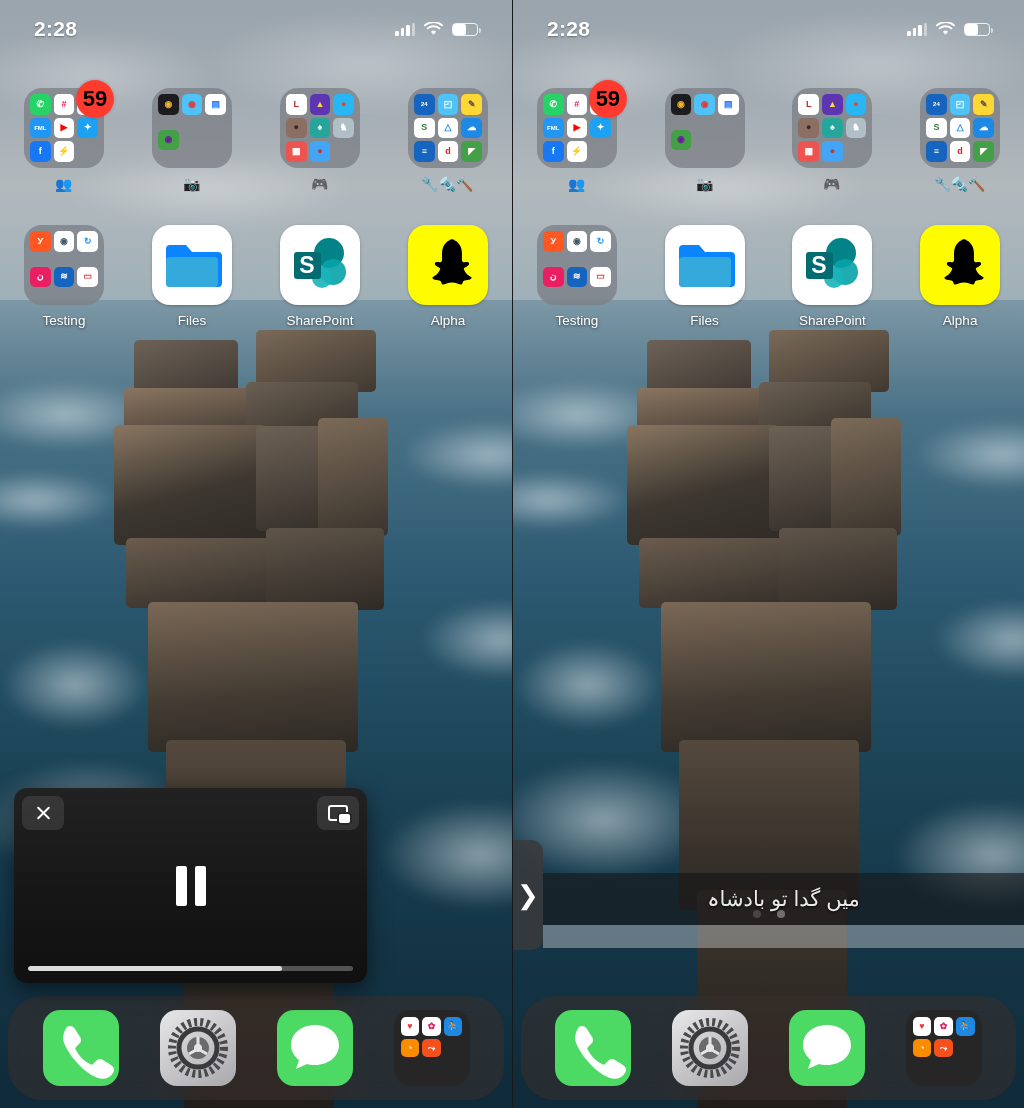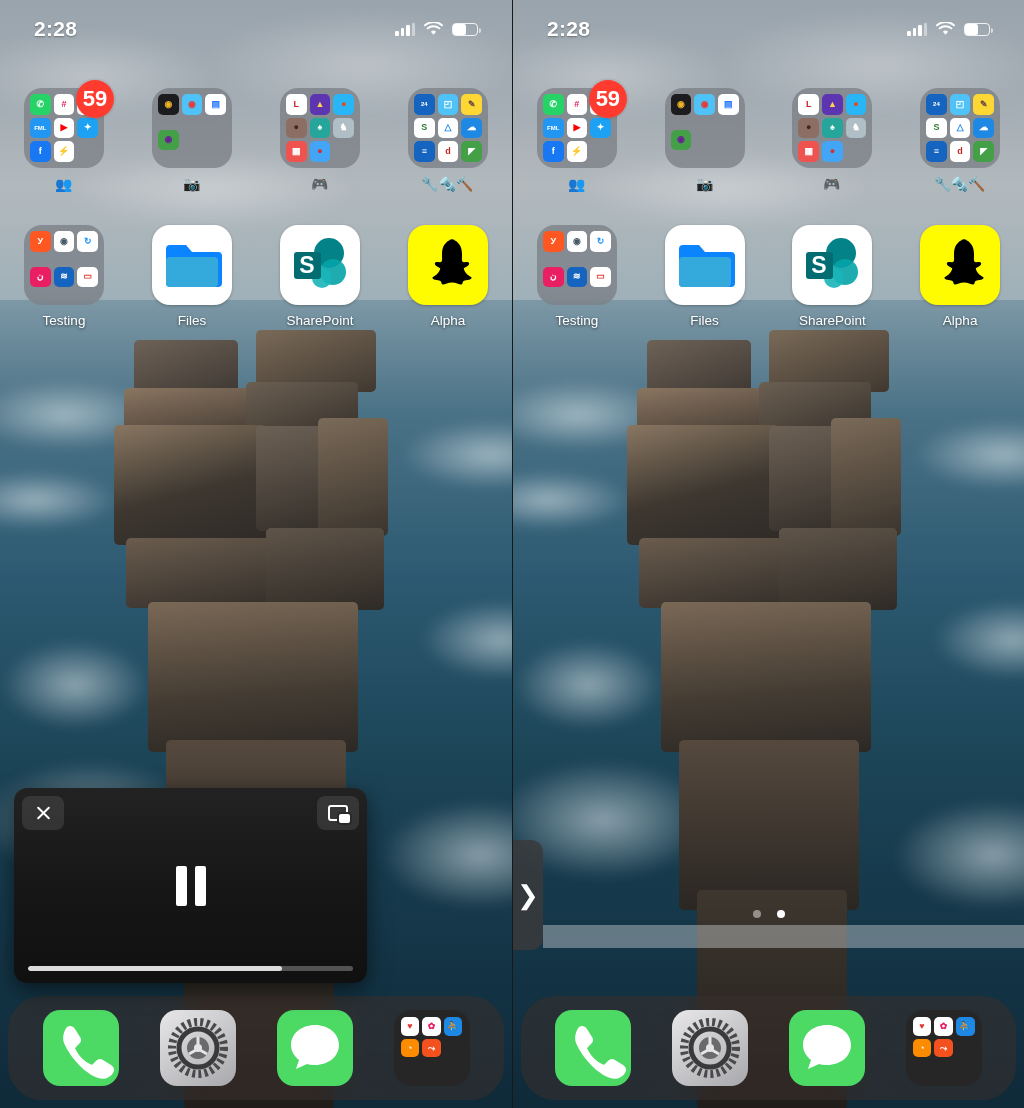--- a/index.html
+++ b/index.html
@@ -64,21 +64,21 @@
   
   .folder{ width:80px; height:80px; border-radius:18px;
     background:rgba(120,124,130,.72);
     backdrop-filter:blur(8px);
     display:grid; grid-template-columns:repeat(3,1fr); gap:3px;
     padding:6px; position:relative; }
   .mini{ width:100%; aspect-ratio:1/1; border-radius:5px; overflow:hidden;
     display:flex; align-items:center; justify-content:center;
     font-size:9px; color:#fff; font-weight:700; line-height:1; }
   .badge{ position:absolute; top:-8px; right:-10px; min-width:38px; height:38px;
-    border-radius:19px; background:#ff3b30; color:#ffffff; font-size:22px;
+    border-radius:19px; background:#ff3b30; color:#000000; font-size:22px;
     font-weight:600; display:flex; align-items:center; justify-content:center;
     padding:0 5px; box-shadow:0 0 0 2px rgba(0,0,0,.05);text-align:center; }
 
   
   .app{ width:80px; height:80px; border-radius:18px; overflow:hidden;
     position:relative; box-shadow:0 1px 3px rgba(0,0,0,.25); }
 
   .flabel{ margin-top:7px; height:18px; font-size:14px; line-height:18px; }
   .alabel{ margin-top:8px; font-size:13.5px; color:#fff; font-weight:500;
     text-shadow:0 1px 3px rgba(0,0,0,.65); white-space:nowrap; }
@@ -484,20 +484,23 @@
           <div class="app" style="background:#fffc00">
             <svg width="80" height="80" viewBox="0 0 80 80">
               <path d="M40 14c9 0 14 6 14 15 0 5-.5 7 1 8 2 1 5-1 6 1 1 2-3 4-5 5-1 1 2 7 7 9 1 .5.5 2-1 2.5-3 1-6 .5-7 2-.5 1-.5 3-2 3-2 0-5-2-9-2s-7 2-9 2c-1.5 0-1.5-2-2-3-1-1.5-4-1-7-2-1.5-.5-2-2-1-2.5 5-2 8-8 7-9-2-1-6-3-5-5 1-2 4 0 6-1 1.5-1 1-3 1-8 0-9 5-15 14-15z" fill="#000"></path>
             </svg>
           </div>
           <div class="alabel">Alpha</div>
         </div>
       </div>
     </div>
 
+    <div class="banner">
+      <span>میں گدا تو بادشاہ</span>
+    </div>
     <div class="bannerbase"></div>
     <div class="tab">
       <span>❯</span>
     </div>
     <div class="dots">
       <i></i>
       <i class="on"></i>
     </div>
 
     <div class="dock">

